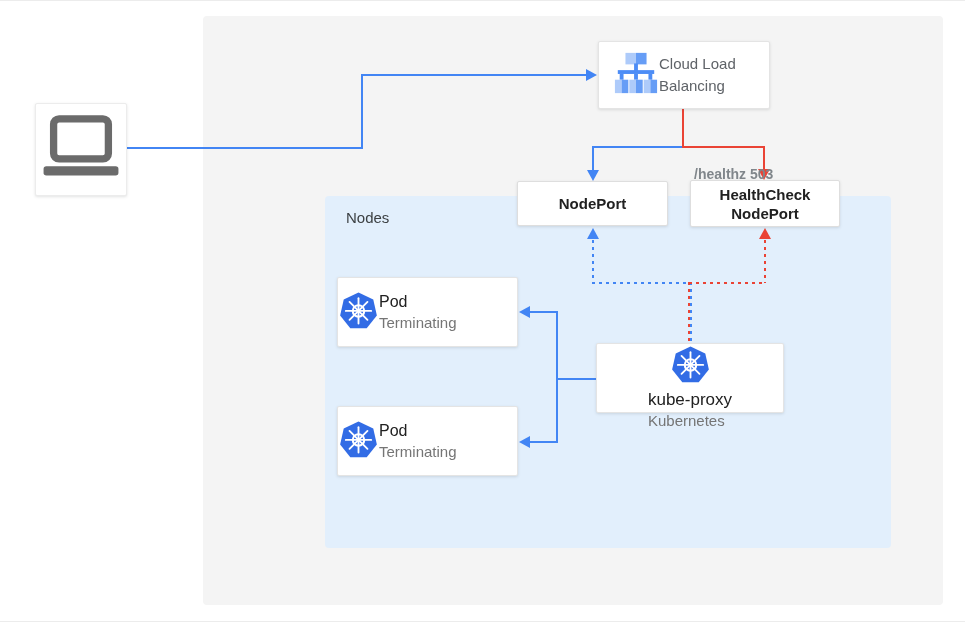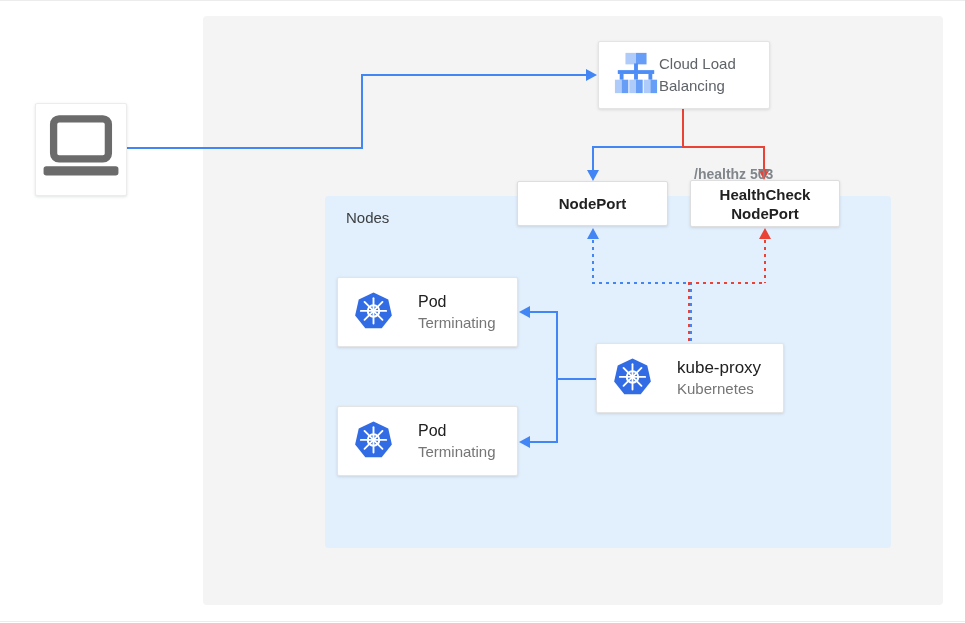--- a/index.html
+++ b/index.html
@@ -14,21 +14,21 @@
   .stage{position:relative;width:965px;height:623px;background:#fff;overflow:hidden;}
   .hairline{position:absolute;left:0;width:965px;height:1px;background:#ececec;}
   .panel{position:absolute;background:var(--panel-bg);border-radius:4px;}
   .nodes-panel{position:absolute;background:var(--nodes-bg);border-radius:4px;margin-left:36px;}
   .nodes-label{position:absolute;left:21px;top:13px;font-size:15px;color:#3c4043;}
   .card{position:absolute;background:#fff;border:1px solid var(--card-border);
         border-radius:2px;box-shadow:0 1px 3px rgba(60,64,67,.15);
         display:flex;align-items:center;}
   .port-card{justify-content:center;text-align:center;font-weight:bold;
              font-size:15px;line-height:19px;color:var(--text-dark);}
-  .res-card{gap:24px;padding-left:15px;}
+  .res-card{}
   .res-title{font-size:16px;color:var(--text-dark);line-height:22px;}
   .res-sub{font-size:15px;color:#757575;line-height:20px;}
   .clb-text{font-size:15px;line-height:22px;color:var(--text-gray);width:94px;}
   .line{position:absolute;}
   .h-blue{height:2px;background:var(--blue);}
   .v-blue{width:2px;background:var(--blue);}
   .h-red{height:2px;background:var(--red);}
   .v-red{width:2px;background:var(--red);}
   .dot-h-blue{height:2px;background:repeating-linear-gradient(to right,var(--blue) 0 3px,transparent 3px 7px);}
   .dot-h-red{height:2px;background:repeating-linear-gradient(to right,var(--red) 0 3px,transparent 3px 7px);}
@@ -166,21 +166,21 @@
         <circle cx="50" cy="51" r="14" fill="none" stroke="#fff" stroke-width="5"></circle>
         <circle cx="50" cy="51" r="4.5" fill="#fff"></circle>
       </svg>
     </span>
     <div>
       <div class="res-title">Pod</div>
       <div class="res-sub">Terminating</div>
     </div>
   </div>
 
-  <div class="card res-card" style="left:596px;top:343px;width:188px;height:70px;">
+  <div class="card res-card" style="left:596px;top:343px;width:188px;height:70px;flex-direction:column;">
     <span>
       <svg width="41" height="41" viewBox="0 0 100 100">
         <polygon points="50,6 86,23.3 94.8,62.2 70,93.4 30,93.4 5.2,62.2 14,23.3" fill="var(--k8s-blue)"></polygon>
         <g stroke="#fff" stroke-width="4.5" stroke-linecap="round">
           <line x1="50" y1="51" x2="81" y2="51"></line>
             <line x1="50" y1="51" x2="71.9" y2="29.1"></line>
           <line x1="50" y1="51" x2="50" y2="20"></line>
             <line x1="50" y1="51" x2="28.1" y2="29.1"></line>
           <line x1="50" y1="51" x2="19" y2="51"></line>
             <line x1="50" y1="51" x2="28.1" y2="72.9"></line>

